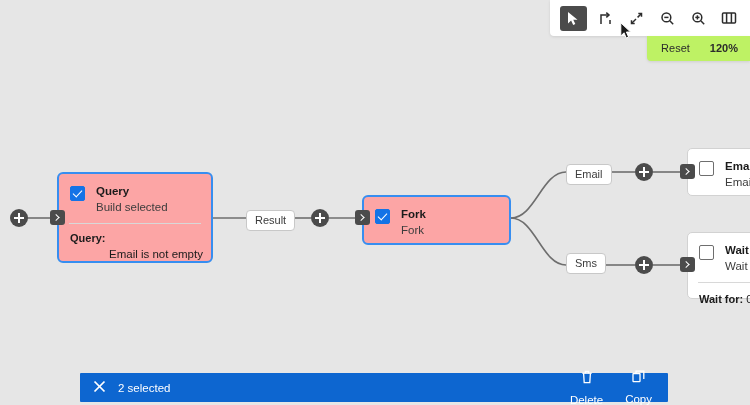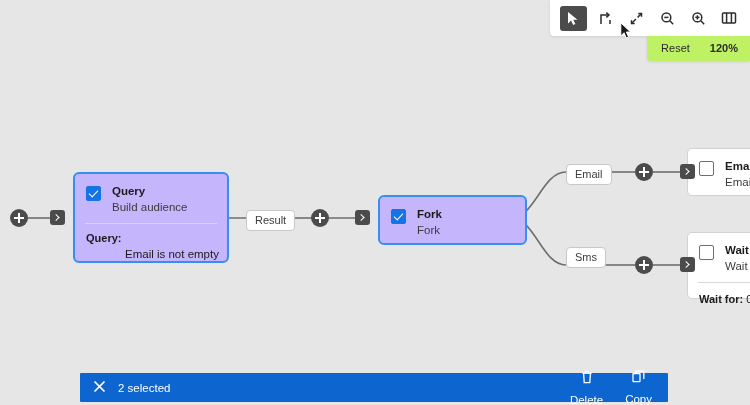--- a/index.html
+++ b/index.html
@@ -35,24 +35,23 @@
 
   
   .node {
     position: absolute;
     background: #ffffff;
     border: 1px solid #d2d2d2;
     border-radius: 5px;
     box-sizing: border-box;
   }
   .node.selected {
-    background: #c4b5fd;
+    background: #fca5a5;
     border: 2px solid #378ef0;
     border-radius: 6px;
-    margin-left: 16px;
   }
   .node-head {
     display: flex;
     align-items: flex-start;
     padding: 10px 12px 8px 11px;
     gap: 11px;
   }
   .node-text {
     min-width: 0;
     white-space: nowrap;
@@ -320,21 +319,21 @@
     <path d="M 653 265 L 680 265" stroke="#6e6e6e" stroke-width="1.6" fill="none"></path>
   </svg>
 
   <div class="plus" style="left:10px; top:209px;"></div>
 
   <div class="node selected" style="left:57px; top:172px; width:156px; height:91px;">
     <div class="node-head">
       <div class="cbx on"></div>
       <div class="node-text">
         <div class="node-title">Query</div>
-        <div class="node-sub">Build audience</div>
+        <div class="node-sub">Build selected</div>
       </div>
     </div>
     <div class="node-divider"></div>
     <div class="node-detail">
       <div class="detail-label">Query:</div>
       <div class="detail-value">Email is not empty</div>
     </div>
   </div>
   <div class="port" style="left:50px; top:210px;"></div>
 
@@ -359,21 +358,21 @@
     <div class="node-head">
       <div class="cbx off"></div>
       <div class="node-text">
         <div class="node-title">Email</div>
         <div class="node-sub">Email</div>
       </div>
     </div>
   </div>
   <div class="port" style="left:680px; top:164px;"></div>
 
-  <div class="pill" style="left:566px; top:247px;">Sms</div>
+  <div class="pill" style="left:566px; top:253px;">Sms</div>
   <div class="plus" style="left:635px; top:256px;"></div>
 
   <div class="node" style="left:687px; top:232px; width:120px; height:67px;">
     <div class="node-head">
       <div class="cbx off"></div>
       <div class="node-text">
         <div class="node-title">Wait</div>
         <div class="node-sub">Wait</div>
       </div>
     </div>

